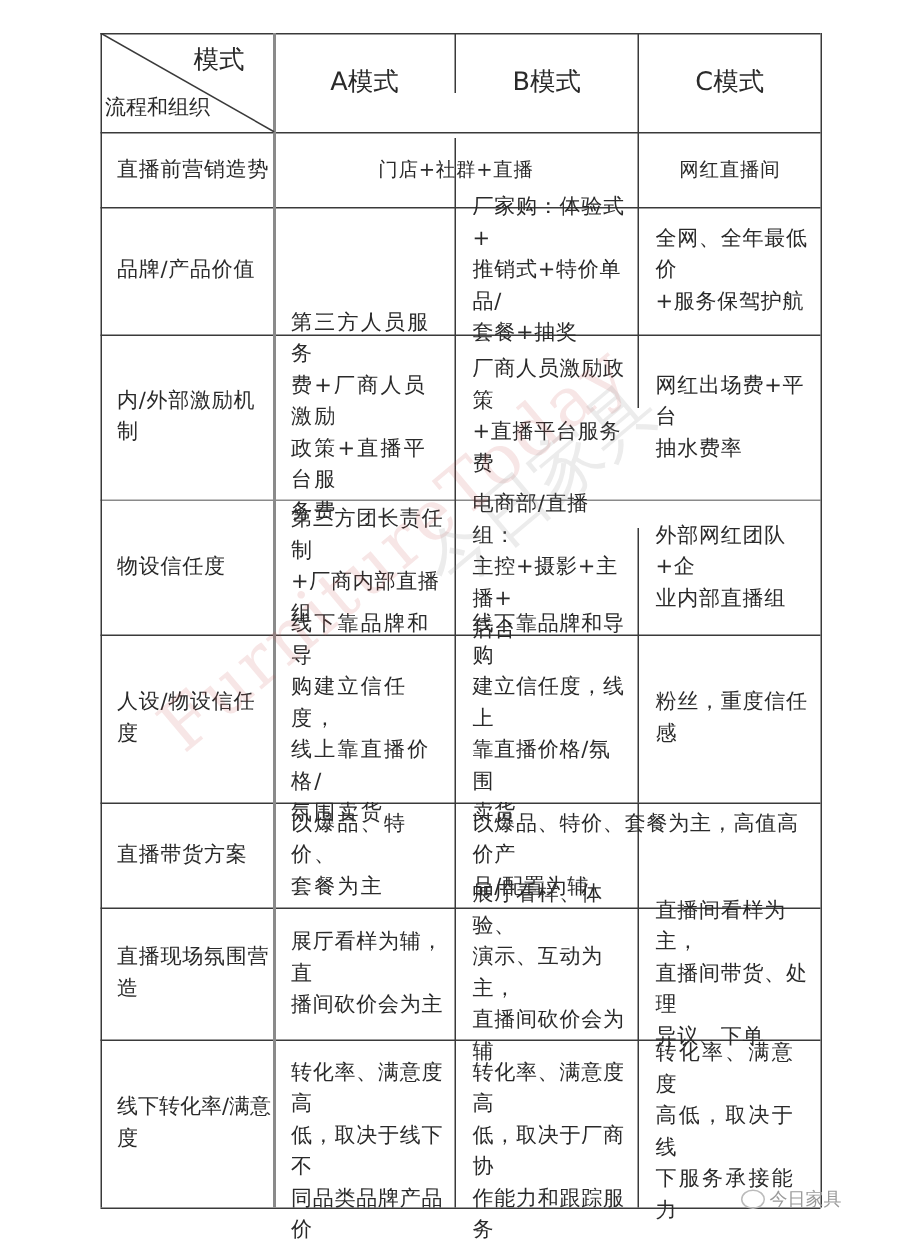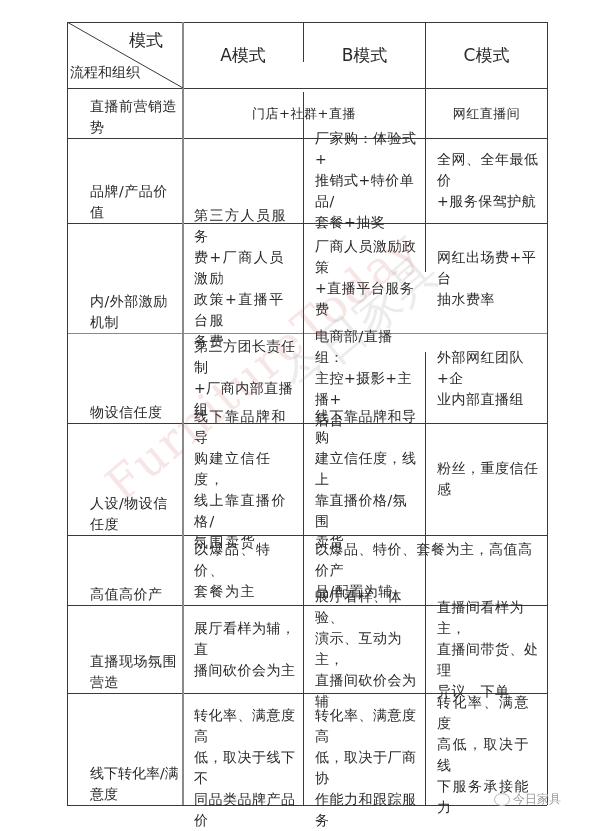--- a/index.html
+++ b/index.html
@@ -6,21 +6,21 @@
   body { width: 600px; height: 831px; position: relative; overflow: hidden;
          font-family: "DejaVu Sans", "Liberation Sans", sans-serif; color: #222; }
   .table { position: absolute; left: 22px; top: 22px; width: 480px; height: 783px; margin-left: 45px; }
   .hline { position: absolute; left: 0; width: 480px; height: 1px; background: #3a3a3a; }
   .vline { position: absolute; width: 1px; background: #3a3a3a; }
   .vline.gray { background: #8a8a8a; width: 1.5px; }
   .cell { position: absolute; display: flex; align-items: center; box-sizing: border-box;
           font-size: 14px; line-height: 21px; color: #2a2a2a; }
   .cell.center { justify-content: center; text-align: left; }
   .cell.left { padding-left: 11px; padding-right: 6px; }
-  .cell.label { padding-left: 23px; font-size: 14px; align-items: flex-end; }
+  .cell.label { padding-left: 11px; font-size: 14px; }
   .cell .txt { white-space: pre-line; letter-spacing: 0.5px; }
   .hdr { font-size: 17px; }
   .diag { position: absolute; left: 0; top: 0; }
   .wm { position: absolute; color: rgba(200, 80, 80, 0.14); font-family: "DejaVu Serif", serif;
         font-size: 46px; transform: rotate(-40deg); transform-origin: left top;
         left: 95px; top: 470px; white-space: nowrap; pointer-events: none; letter-spacing: 2px; }
   .wm2 { position: absolute; color: rgba(150, 150, 150, 0.18); font-size: 46px;
          transform: rotate(-40deg); transform-origin: left top; left: 270px; top: 360px;
          white-space: nowrap; pointer-events: none; }
   .footer-mark { position: absolute; left: 494px; top: 791px; font-size: 12px; color: #9a9a9a;
@@ -146,21 +146,21 @@
     <span class="txt">线下靠品牌和导购
 建立信任度，线上
 靠直播价格/氛围
 卖货</span>
   </div>
   <div class="cell left" style="left:359px;top:401px;width:121px;height:112px">
     <span class="txt">粉丝，重度信任感</span>
   </div>
 
   <div class="cell label" style="left:0;top:513px;width:115px;height:70px">
-    <span class="txt">高值高价产</span>
+    <span class="txt">直播带货方案</span>
   </div>
   <div class="cell left" style="left:116px;top:513px;width:120px;height:70px">
     <span class="txt" style="letter-spacing:1.5px">以爆品、特价、
 套餐为主</span>
   </div>
   <div class="cell left" style="left:237px;top:513px;width:243px;height:70px;background:transparent">
     <span class="txt">以爆品、特价、套餐为主，高值高价产
 品/配置为辅</span>
   </div>
 

